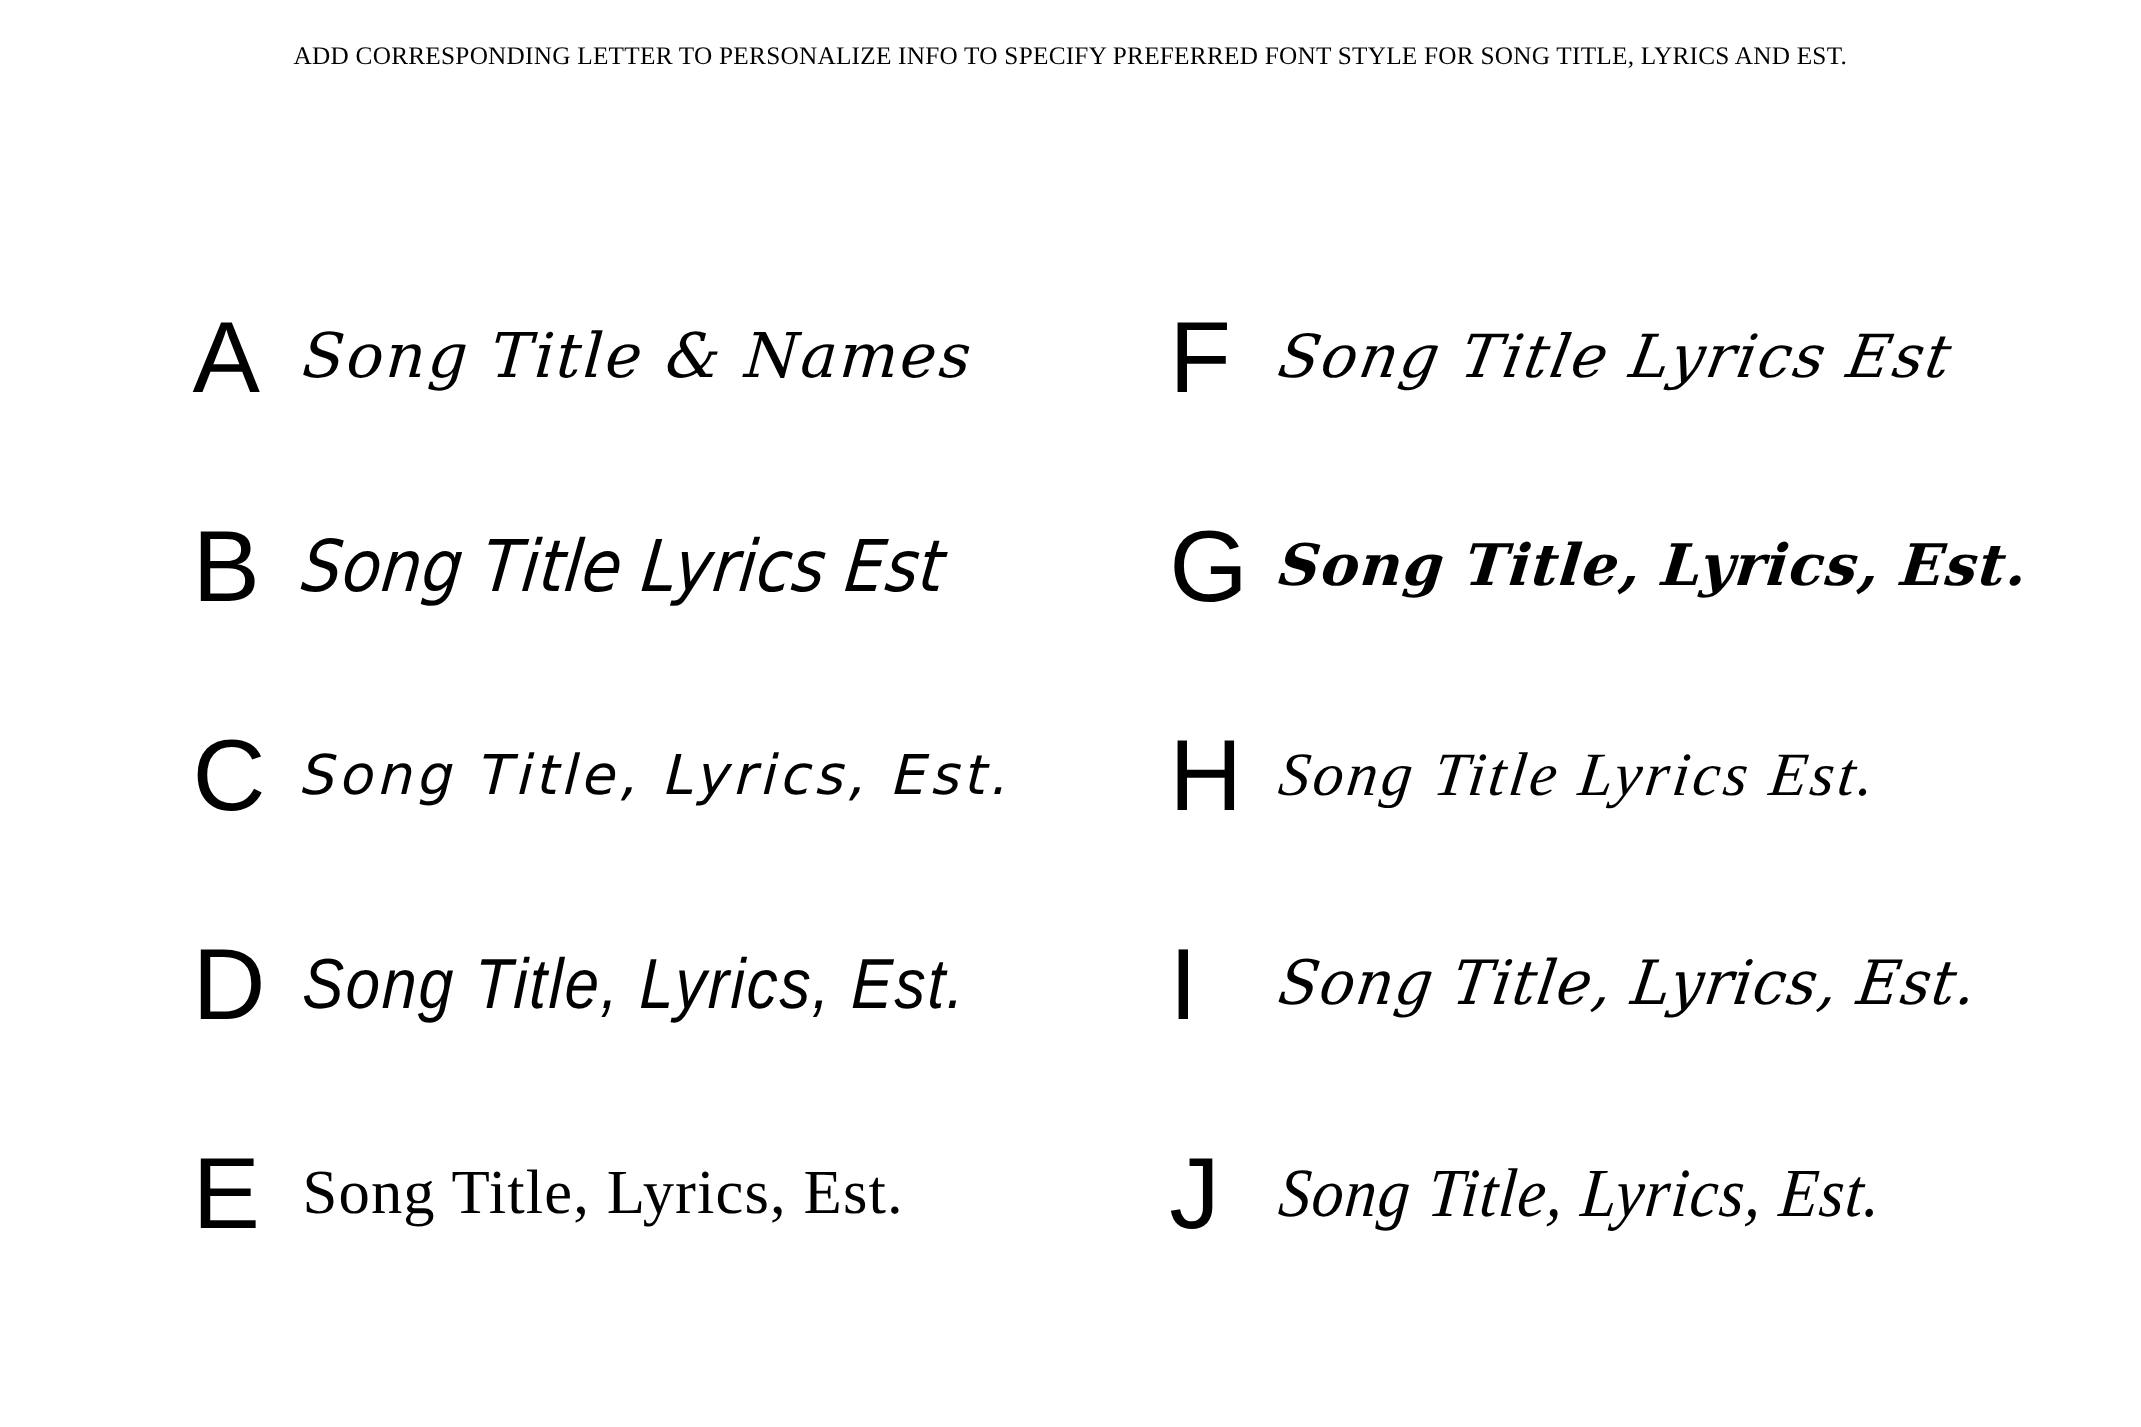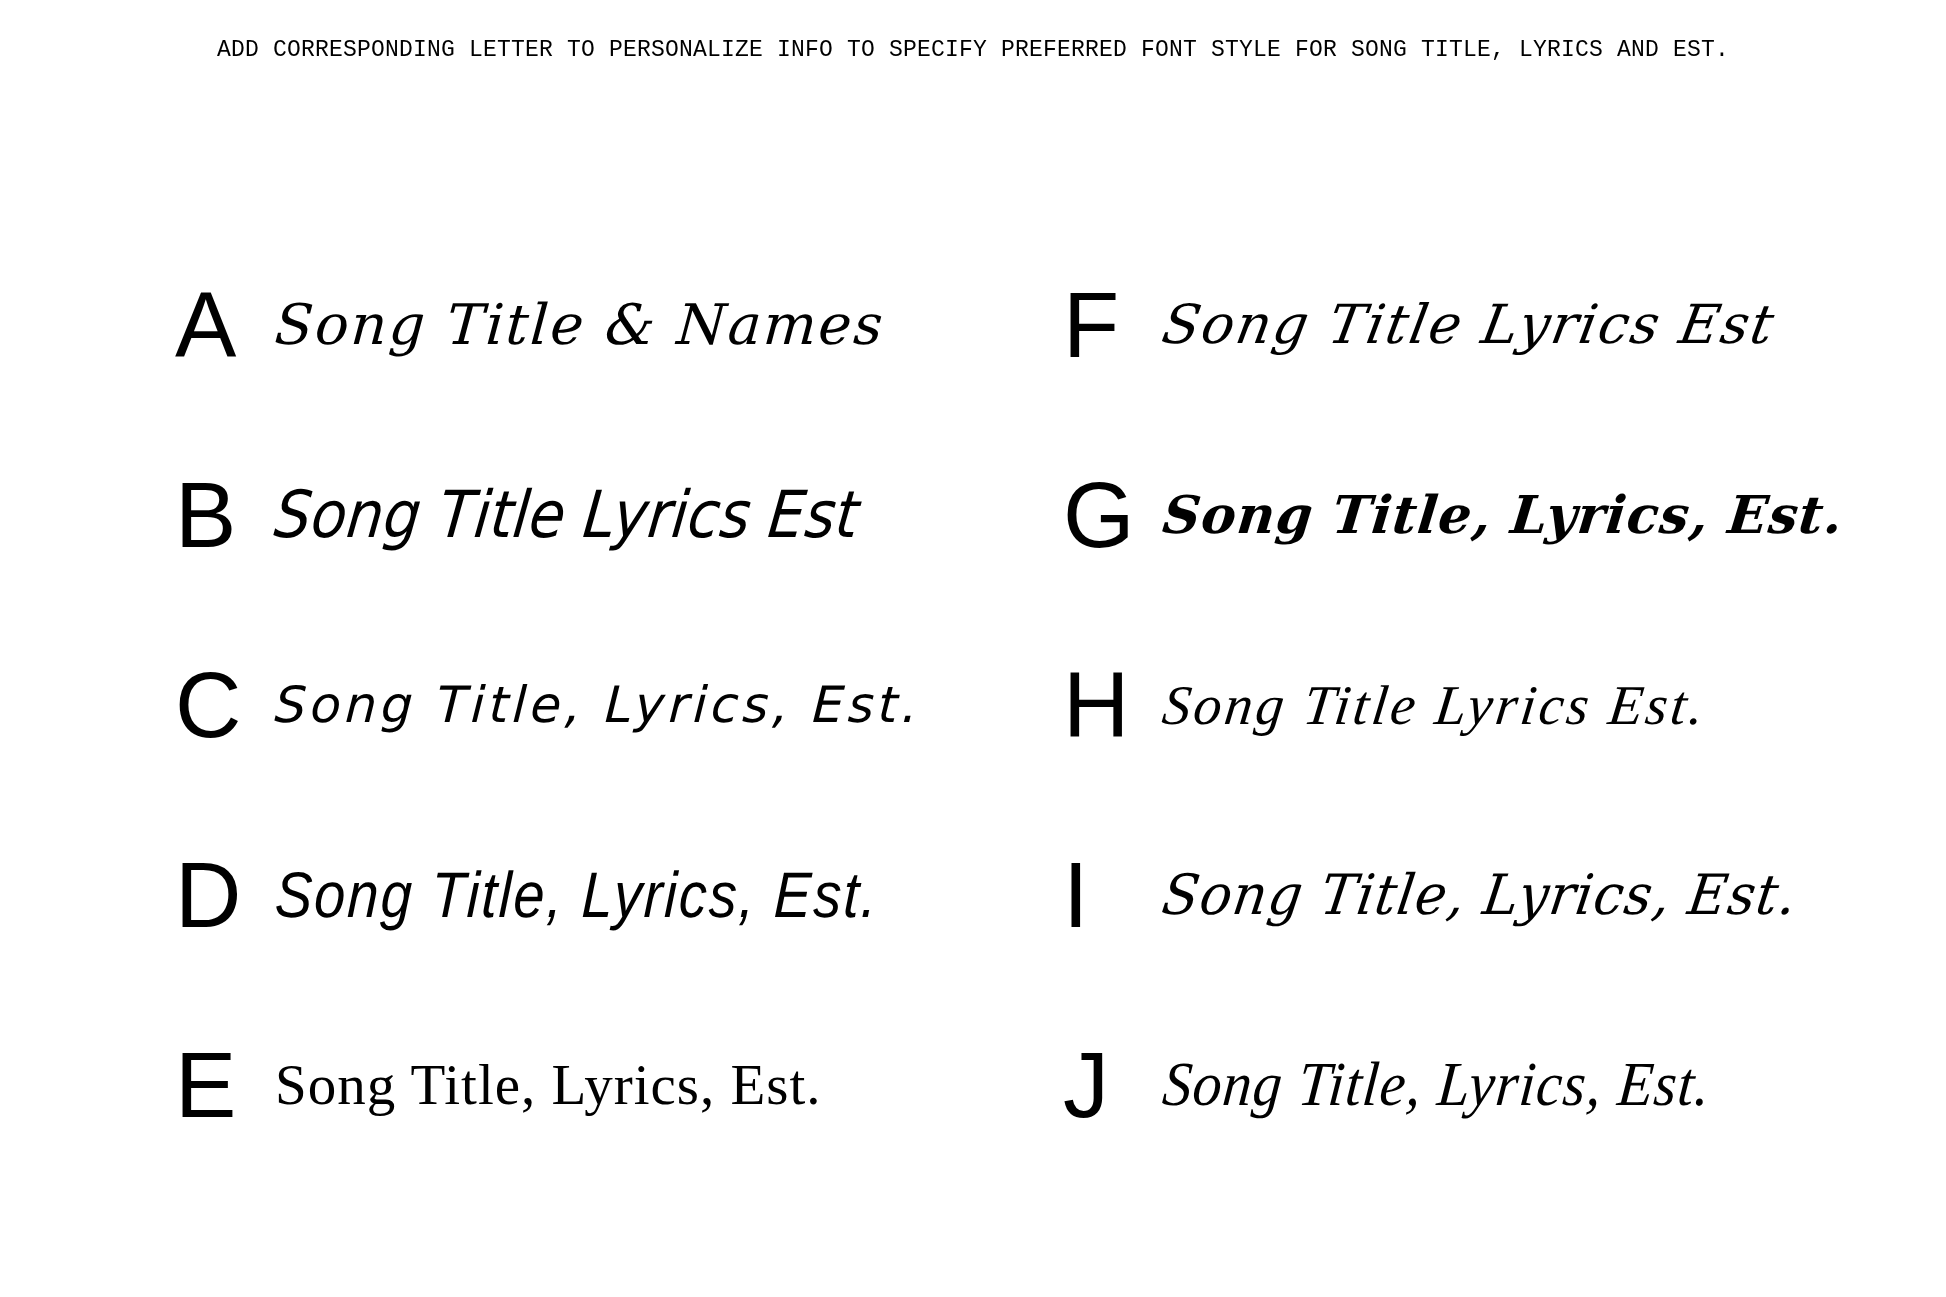--- a/index.html
+++ b/index.html
@@ -26,21 +26,21 @@
     font-family: "Liberation Sans", sans-serif;
     font-size: 82px;
     font-weight: 400;
     letter-spacing: 2px;
     margin: 0;
     padding-top: 26px;
     line-height: 1.0;
   }
   .subtitle {
     text-align: center;
-    font-family: Liberation Mono, monospace;
+    font-family: Liberation Serif, serif;
     font-size: 23px;
     font-weight: 400;
     letter-spacing: 0.2px;
     margin: 0;
     padding-top: 38px;
     line-height: 1.1;
     white-space: nowrap;
   }
   .grid {
     position: absolute;

